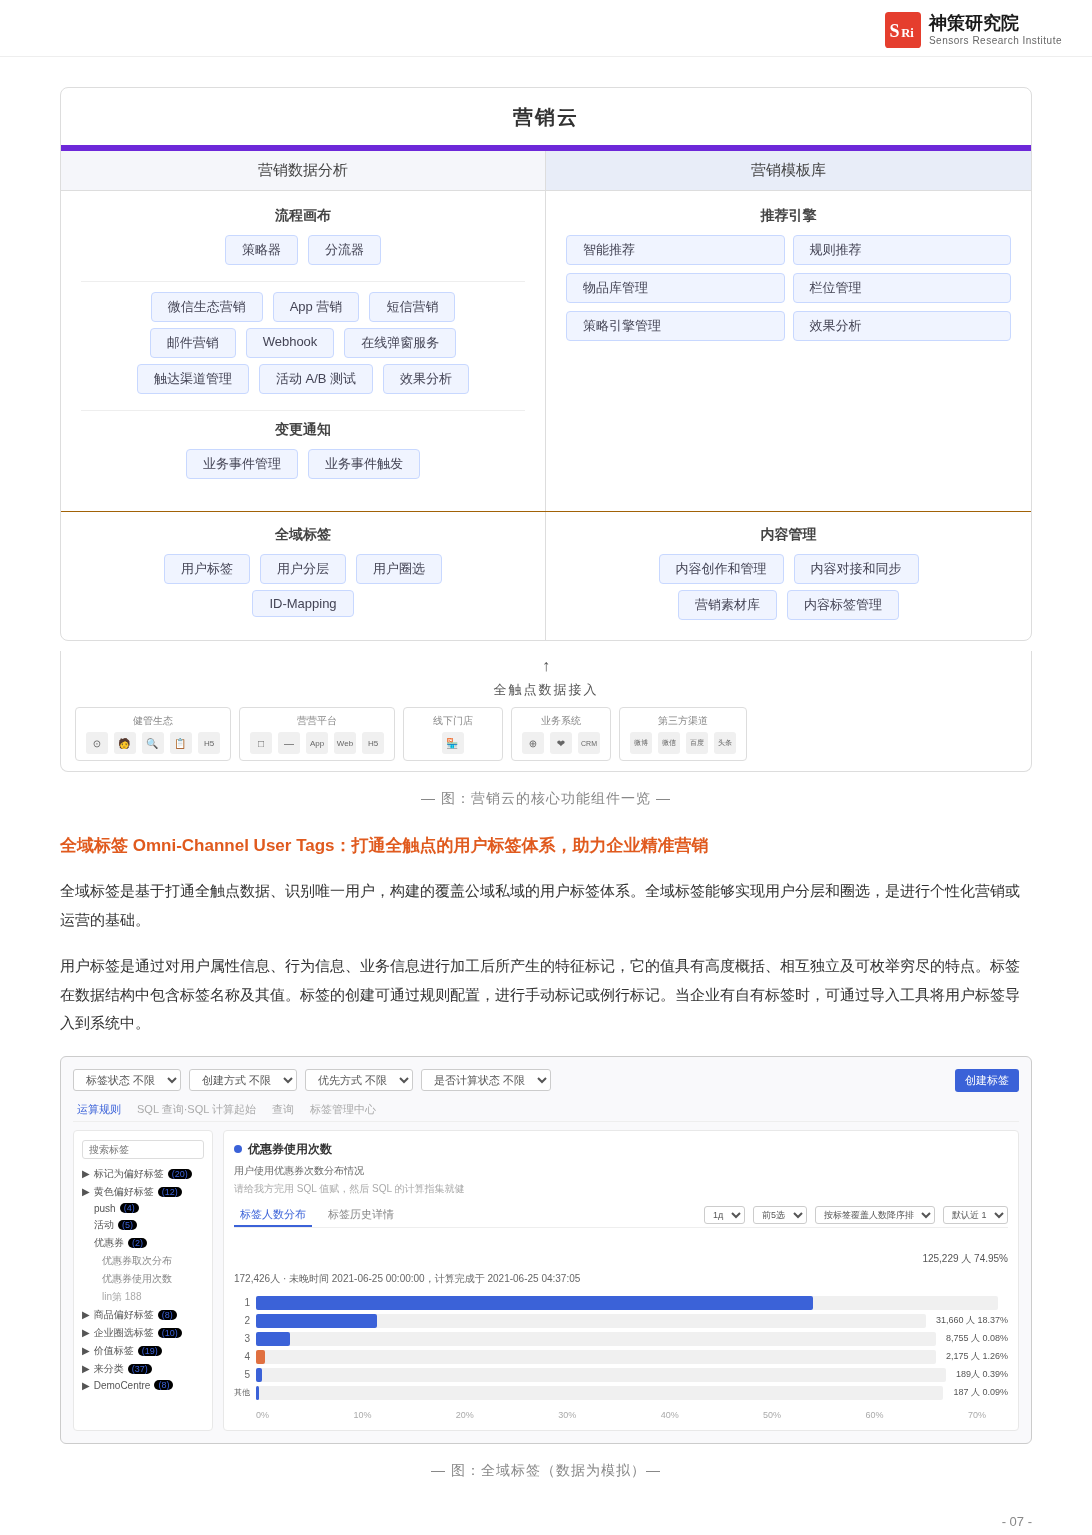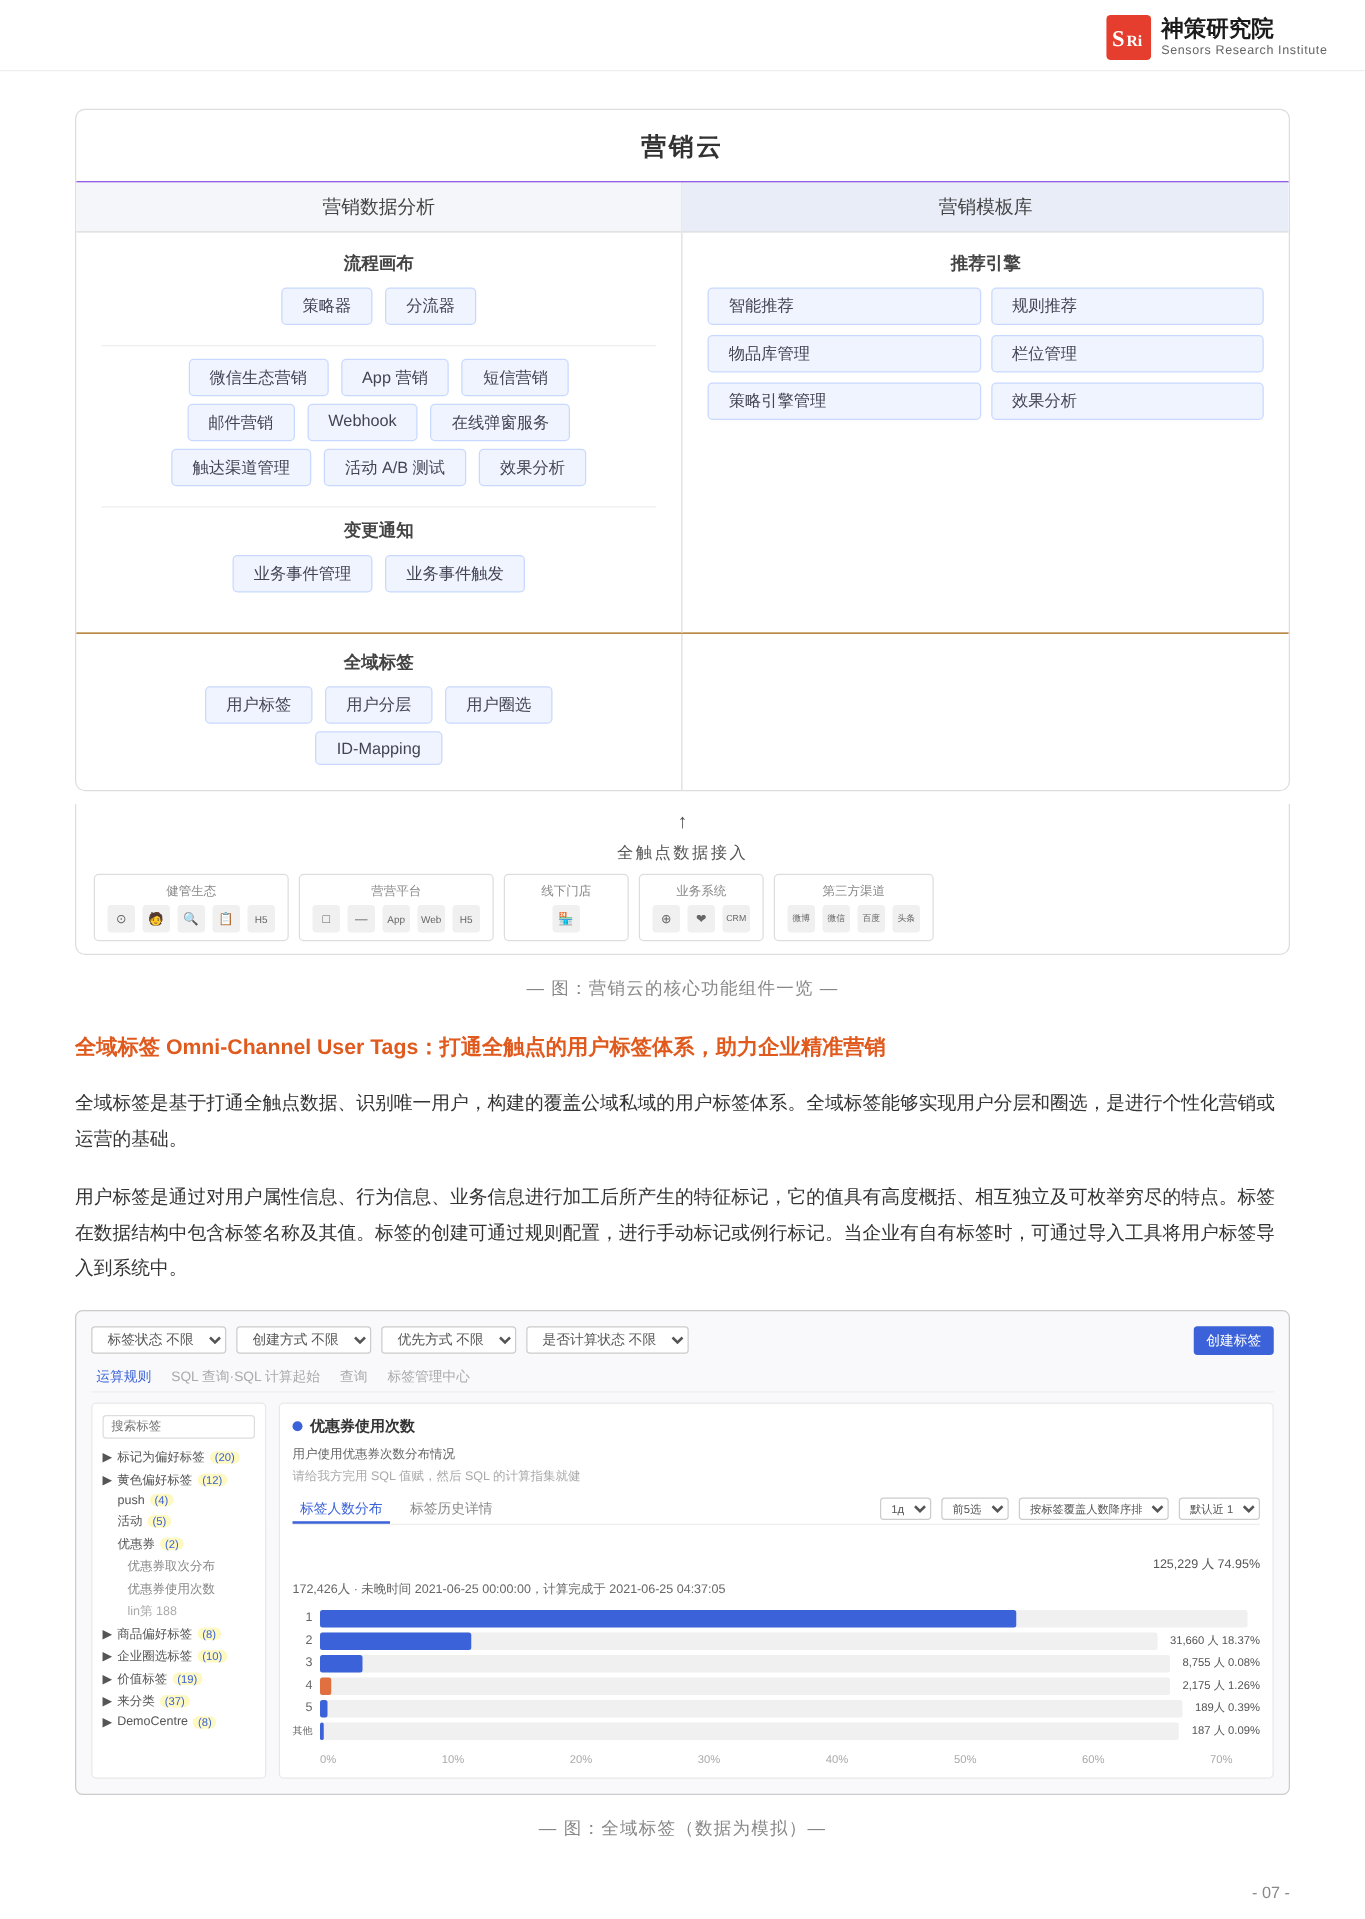--- a/index.html
+++ b/index.html
@@ -62,21 +62,21 @@
       font-size: 20px;
       font-weight: 600;
       color: #333;
       padding: 16px 0 14px 0;
       letter-spacing: 2px;
     }
 
     .mc-grid {
       display: grid;
       grid-template-columns: 1fr 1fr;
-      border-top: 1px solid #6d28d9;
+      border-top: 6px solid #6d28d9;
     }
 
     .mc-left {
       border-right: 1px solid #ddd;
     }
 
     
     .mc-tab-header {
       background: #f5f6fa;
       text-align: center;
@@ -337,21 +337,21 @@
     .mock-tree-item {
       font-size: 10px;
       color: #555;
       padding: 2px 0;
       display: flex;
       align-items: center;
       gap: 4px;
     }
 
     .mock-tree-item .badge {
-      background: #fef9c3;
+      background: #000000;
       color: #3b62d8;
       border-radius: 8px;
       padding: 0 4px;
       font-size: 9px;
     }
 
     .mock-content-area {
       flex: 1;
       background: #fff;
       border: 1px solid #e8e8e8;
@@ -567,20 +567,31 @@
         <div class="mc-bottom-title">全域标签</div>
         <div class="mc-bottom-items">
           <div class="mc-item">用户标签</div>
           <div class="mc-item">用户分层</div>
           <div class="mc-item">用户圈选</div>
         </div>
         <div class="mc-bottom-items">
           <div class="mc-item">ID-Mapping</div>
         </div>
       </div>
+      <div class="mc-bottom-right">
+        <div class="mc-bottom-title">内容管理</div>
+        <div class="mc-bottom-items">
+          <div class="mc-item">内容创作和管理</div>
+          <div class="mc-item">内容对接和同步</div>
+        </div>
+        <div class="mc-bottom-items">
+          <div class="mc-item">营销素材库</div>
+          <div class="mc-item">内容标签管理</div>
+        </div>
+      </div>
     </div>
 
   </div>
 </div>
 
 <div class="touchpoint-section">
   <div class="touchpoint-arrow">↑</div>
   <div class="touchpoint-title">全触点数据接入</div>
   <div class="touchpoint-icons-row">
 

